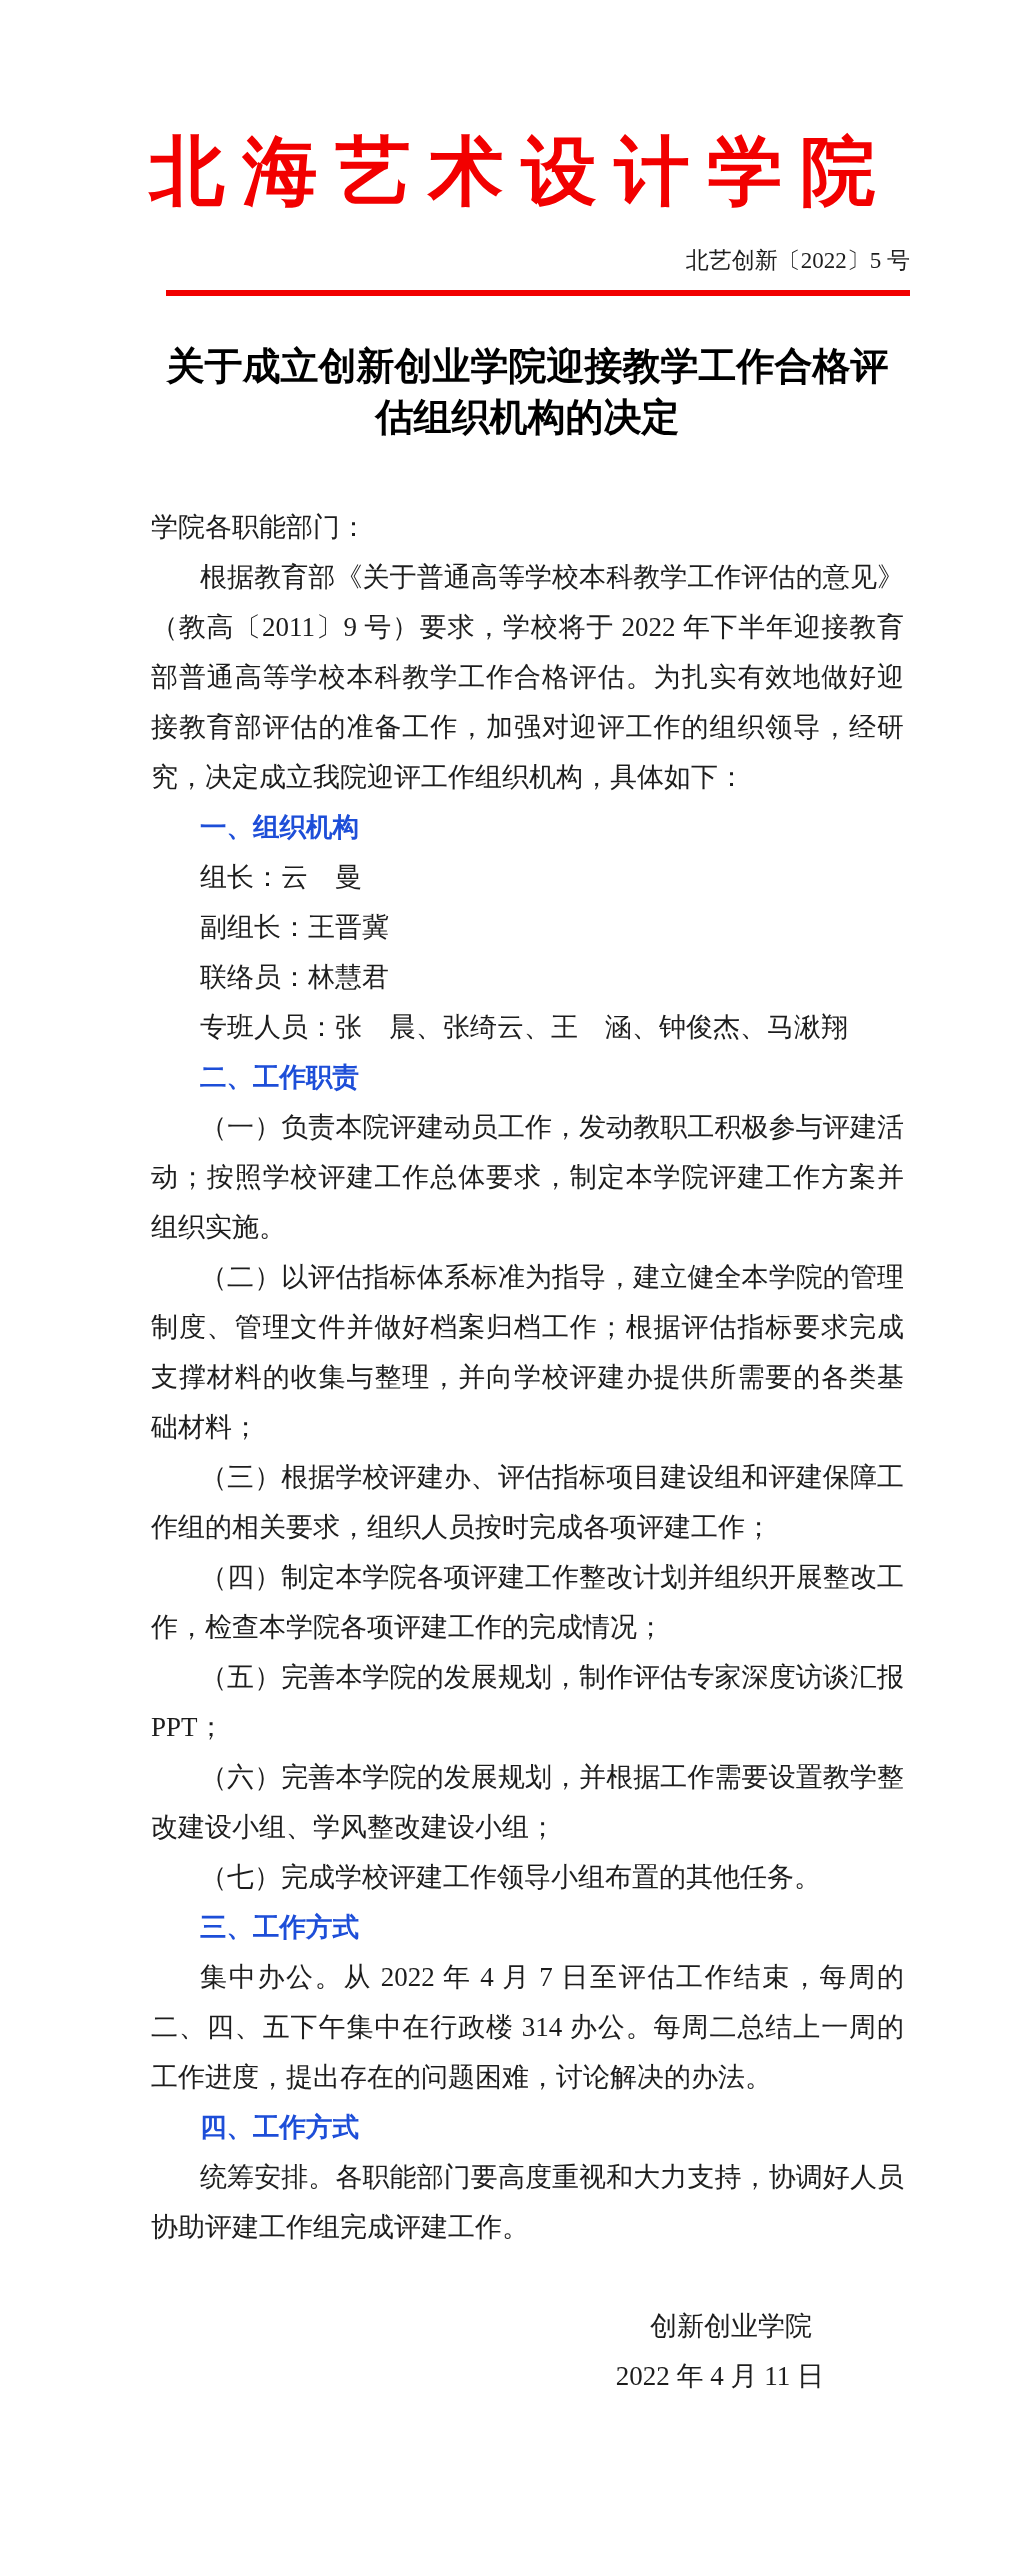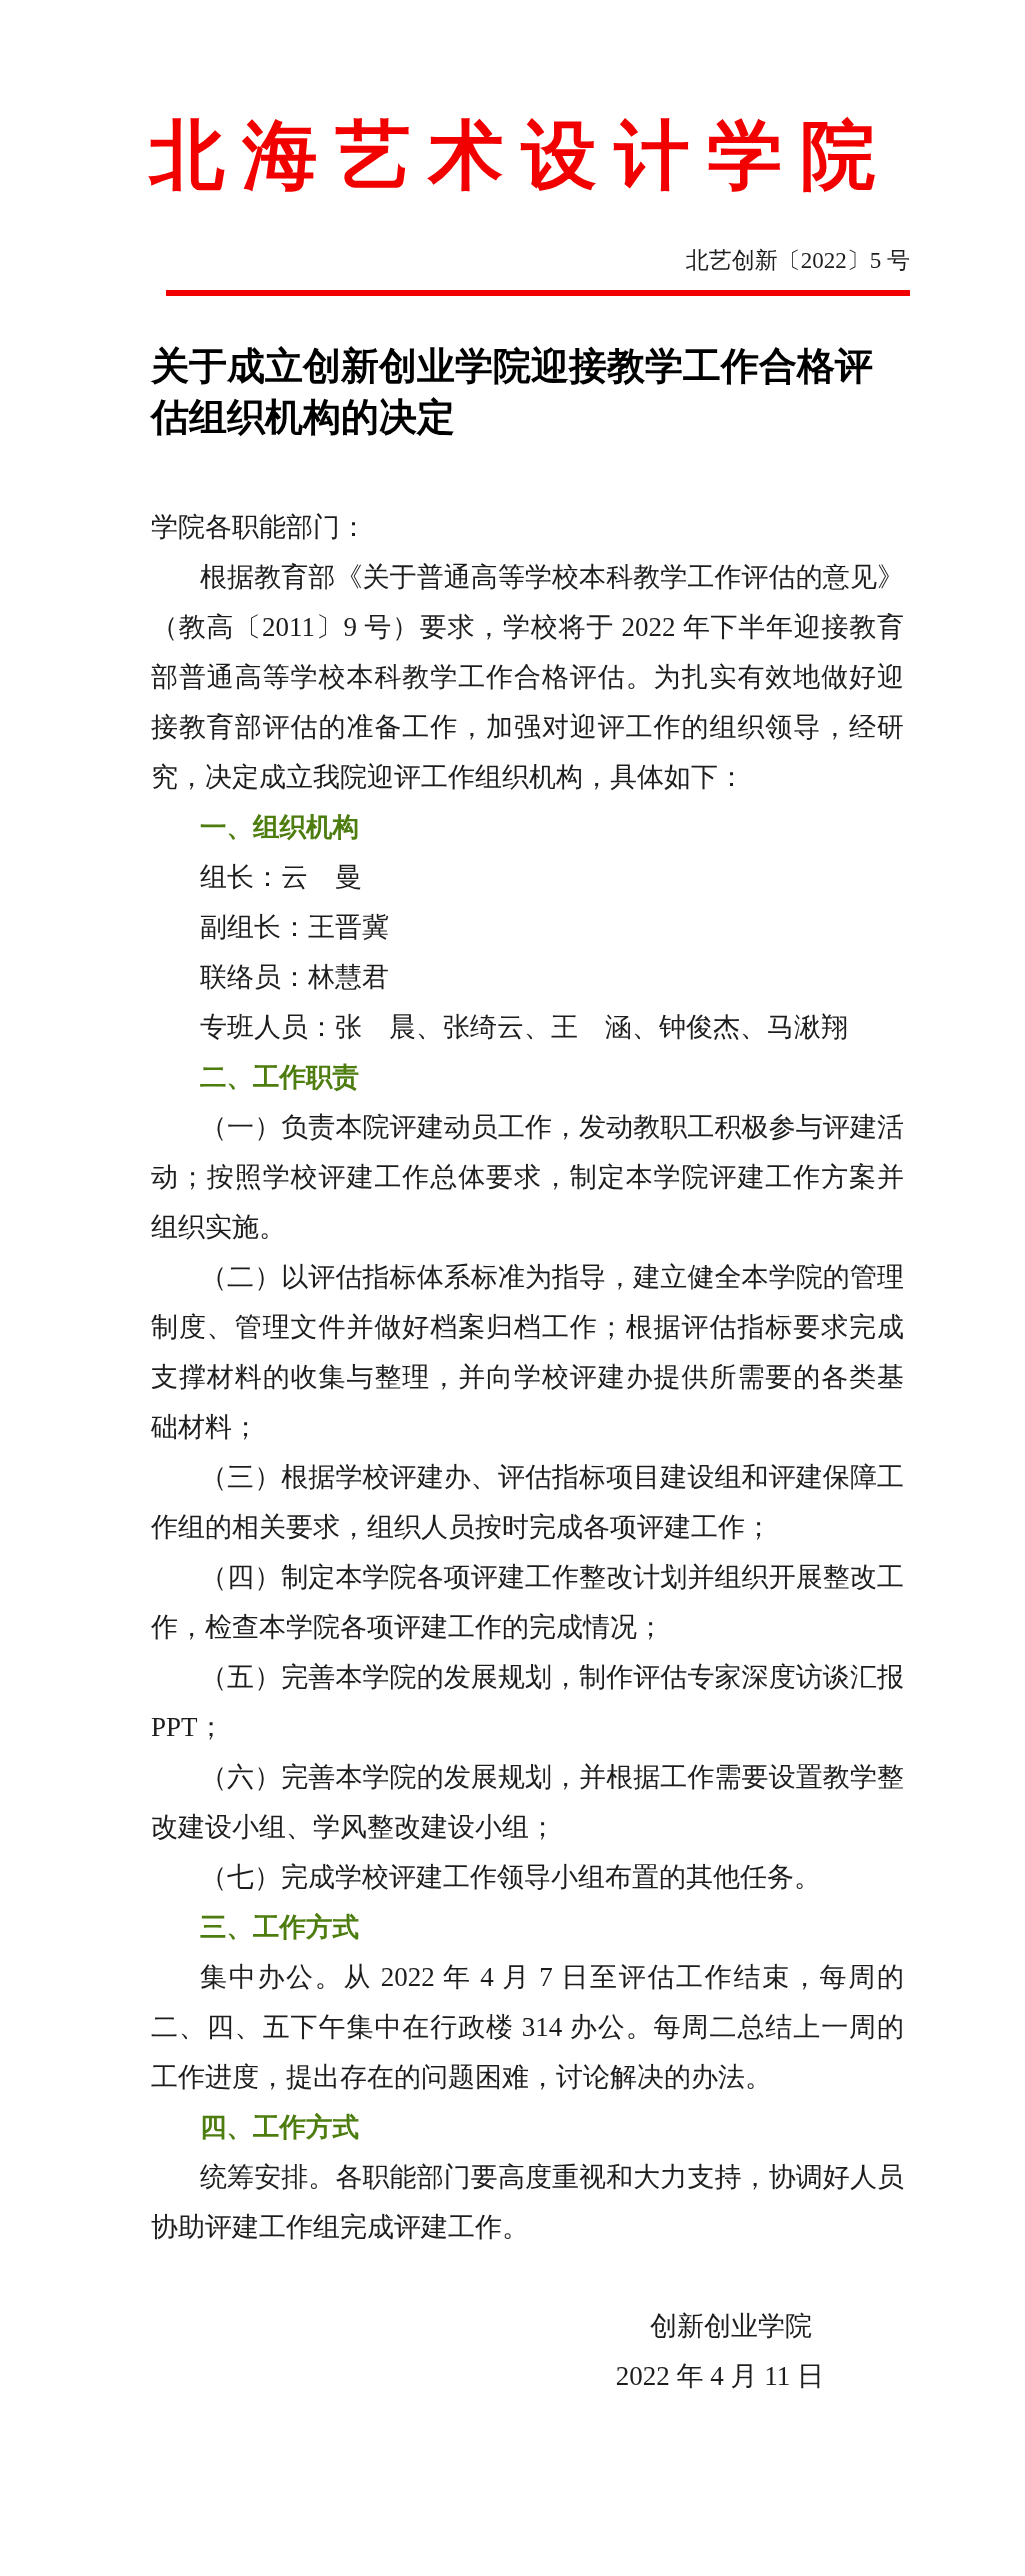--- a/index.html
+++ b/index.html
@@ -1,45 +1,45 @@
 <!DOCTYPE html>
 <html style="font-size:10.3px"><head>
 <meta charset="utf-8">
 <style>
   html,body{margin:0;padding:0;}
   body{
     width:1025px;height:2576px;background:#ffffff;position:relative;
     font-family:"Liberation Serif",serif;color:#1d1d1d;
   }
   .masthead{
-    position:absolute;top:116px;left:0;width:100%;box-sizing:border-box;
+    position:absolute;top:132px;left:0;width:100%;box-sizing:border-box;
     text-align:center;font-size:75px;line-height:1.06;font-weight:bold;
     color:#f20000;letter-spacing:18px;padding-left:18px;
     font-family:"Liberation Serif",serif;
   }
   .doc-number{
     position:absolute;top:246px;left:166px;width:744px;
     text-align:right;font-size:23px;line-height:1.3;color:#1d1d1d;
   }
   .red-line{
     position:absolute;top:290px;left:166px;width:744px;height:5.8px;
     background:#f20000;
   }
   .content{
     position:absolute;top:341px;left:151px;width:753px;
     font-size:27px;line-height:50px;text-align:justify;
   }
   .content p{margin:0;padding:0;}
   .doc-title{
     margin:0 0 59px 0;font-size:38px;line-height:51px;font-weight:bold;
-    color:#000;text-align:left;font-family:"Liberation Serif",serif;
+    color:#000;text-align:center;font-family:"Liberation Serif",serif;
   }
   .indent{text-indent:49px;}
   .heading{
-    font-weight:bold;color:#4d7c0f;text-indent:49px;font-size:26.5px;
+    font-weight:bold;color:#1d4ed8;text-indent:49px;font-size:26.5px;
     font-family:"Liberation Sans",sans-serif;
   }
   .member{text-indent:49px;}
   .gap-top-lg{margin-top:45px;}
   .gap-top-md{margin-top:40px;}
   .sign-unit{margin-top:49px;text-align:right;padding-right:92px;}
   .sign-date{text-align:right;padding-right:80px;}
 </style>
 </head>
 <body>

